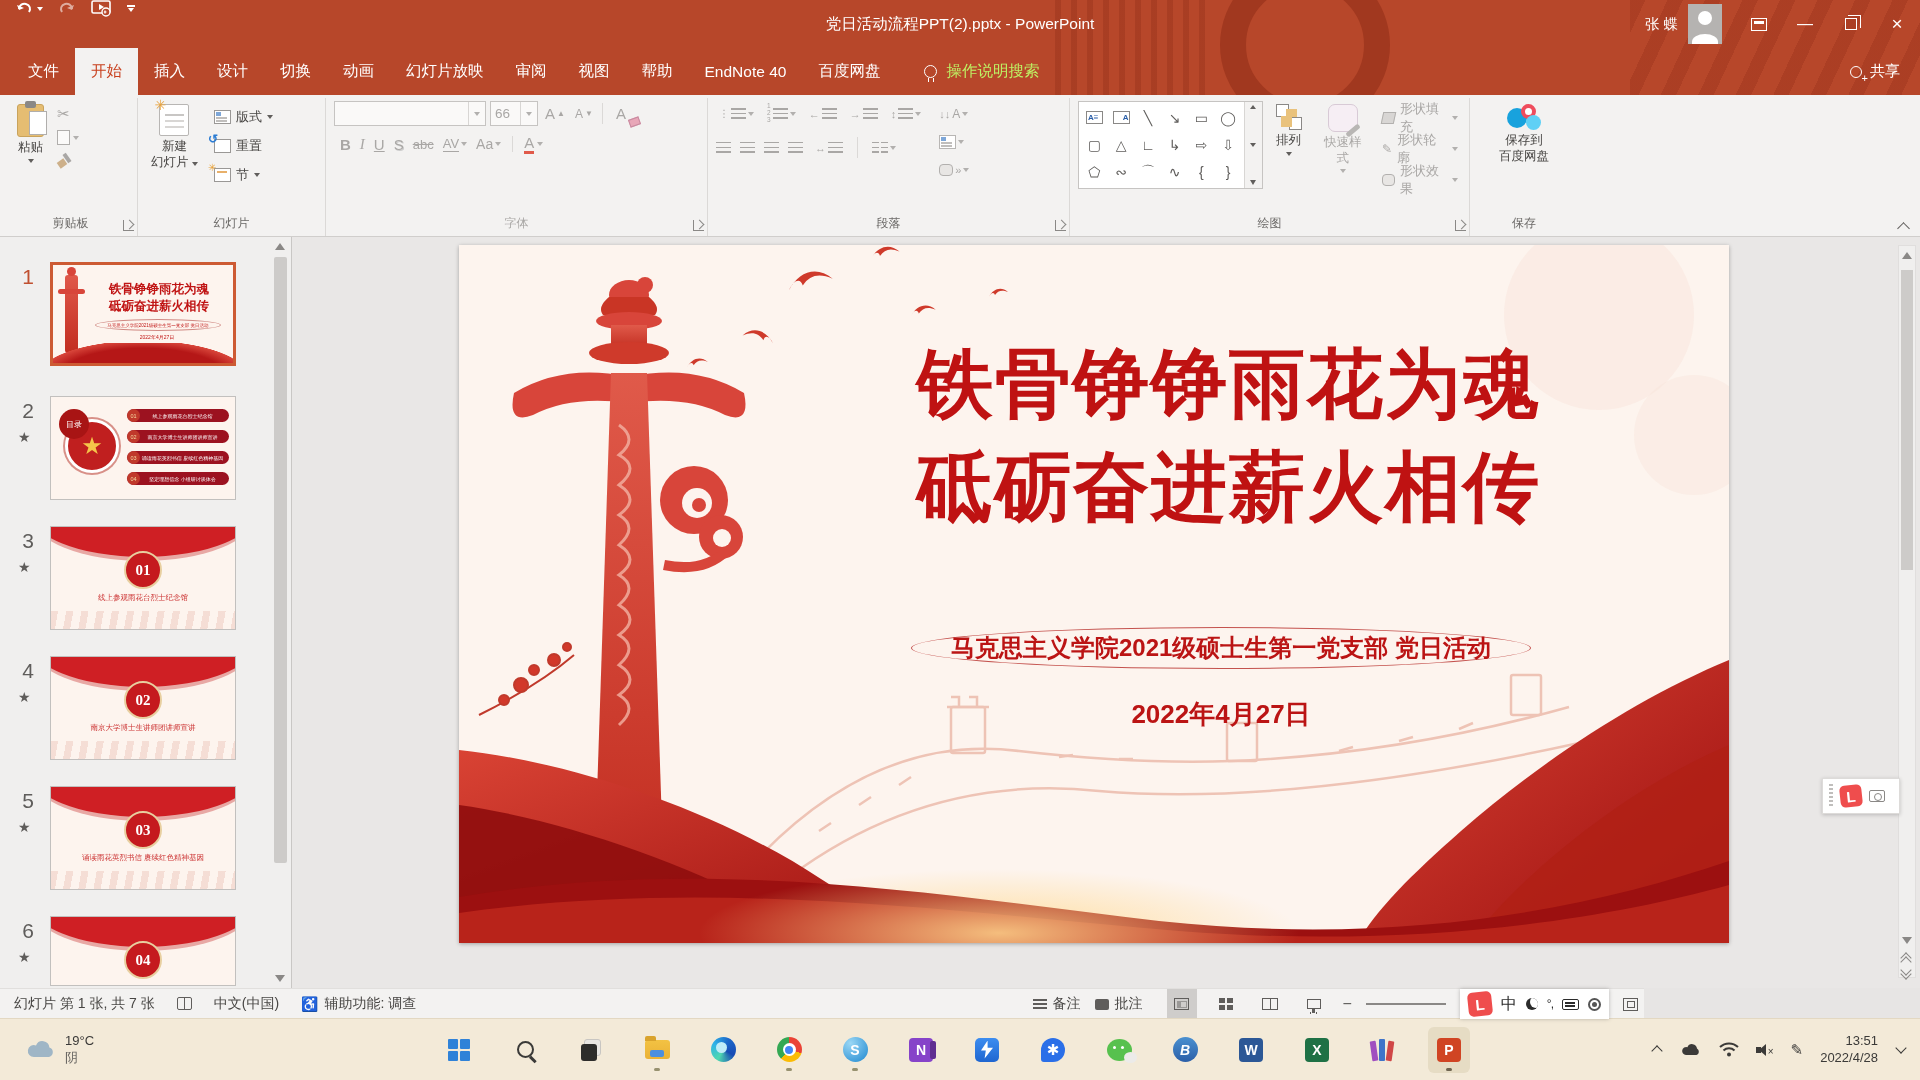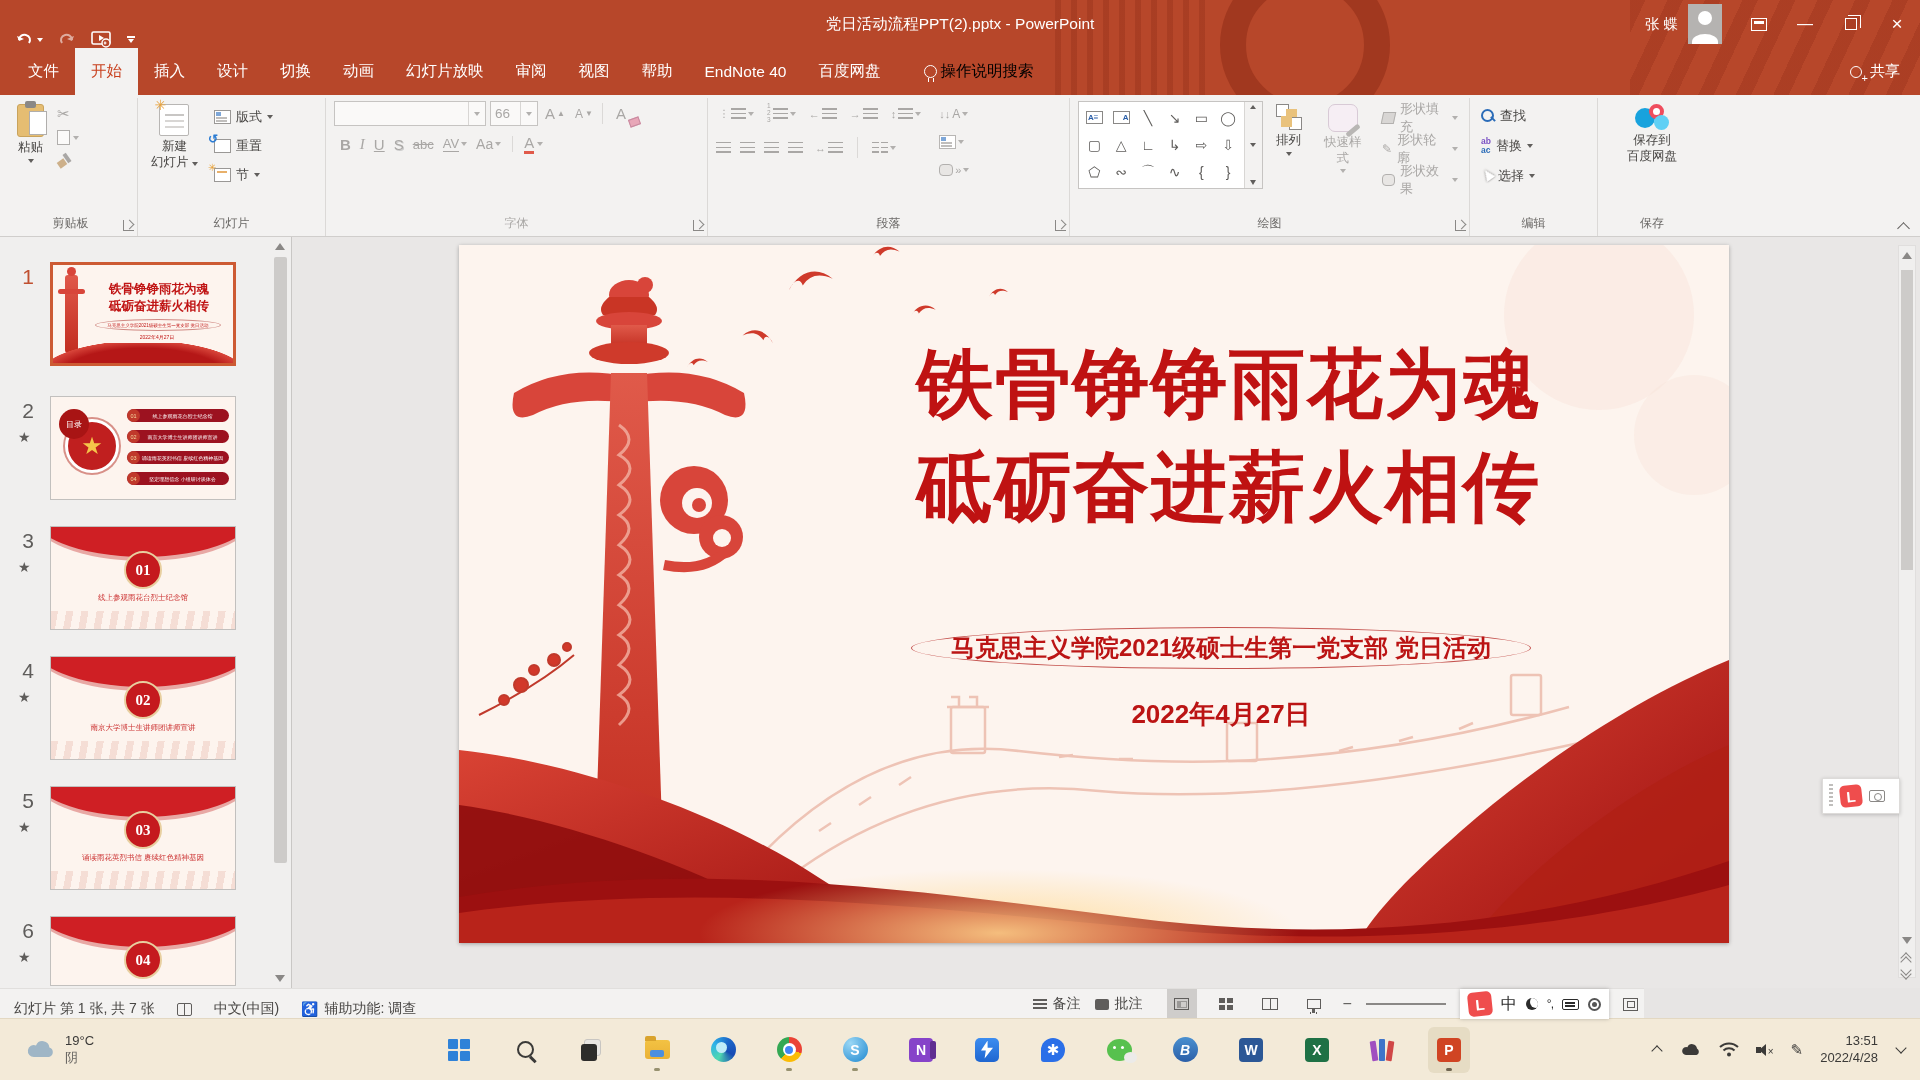--- a/index.html
+++ b/index.html
@@ -4,40 +4,40 @@
 <style>
 *{margin:0;padding:0;box-sizing:border-box}
 html,body{width:1920px;height:1080px}
 body{position:relative;overflow:hidden;background:#e7e5e4;font-family:"Liberation Sans",sans-serif;-webkit-font-smoothing:antialiased}
 
 
 .chrome{position:absolute;top:0;left:0;width:1920px;height:95px;background:#b7472a;overflow:hidden}
 .deco1{position:absolute;left:1055px;top:0;width:150px;height:95px;background:repeating-linear-gradient(90deg,rgba(120,30,12,.45) 0 6px,transparent 6px 16px);opacity:.5}
 .deco2{position:absolute;left:1220px;top:-40px;width:170px;height:170px;border-radius:50%;border:26px solid rgba(120,30,12,.35)}
 .deco3{position:absolute;left:1630px;top:0;width:290px;height:95px;background:repeating-linear-gradient(115deg,rgba(130,32,14,.4) 0 14px,transparent 14px 34px);opacity:.55}
-.titlebar{position:absolute;top:0;left:0;width:1920px;height:48px;display:flex;align-items:flex-end;color:#fff}
+.titlebar{position:absolute;top:0;left:0;width:1920px;height:48px;display:flex;align-items:flex-start;color:#fff}
 .qat{display:flex;align-items:center;gap:16px;margin-left:16px;z-index:3}
 .qi{display:flex;align-items:center;gap:3px;color:#fff;font-size:17px}
 .qi svg{display:block}
 .tb-title{position:absolute;left:0;right:0;top:0;height:48px;display:flex;align-items:center;justify-content:center;font-size:15.5px;color:#fff;pointer-events:none;z-index:2}
 .tb-right{position:absolute;right:0;top:0;height:48px;display:flex;align-items:center;z-index:3}
 .username{font-size:14.5px;margin-right:10px}
 .avatar{width:34px;height:40px;background:#b5b3b1;position:relative;overflow:hidden;margin-right:14px}
 .avatar i{position:absolute;left:50%;top:7px;width:14px;height:14px;margin-left:-7px;border-radius:50%;background:#fff}
 .avatar b{position:absolute;left:50%;bottom:-6px;width:26px;height:16px;margin-left:-13px;border-radius:50% 50% 0 0;background:#fff}
 .winbtn{width:46px;height:48px;display:flex;align-items:center;justify-content:center;color:#fff;font-size:16px}
 .ricoopt{width:16px;height:13px;border:1.5px solid #fff;position:relative}
 .ricoopt:before{content:"";position:absolute;left:2px;right:2px;top:2px;height:3px;background:#fff}
 .restore{width:12px;height:12px;border:1.5px solid #fff;position:relative;background:transparent}
 .restore:before{content:"";position:absolute;left:2px;top:-4px;width:12px;height:12px;border:1.5px solid #fff;border-bottom:none;border-left:none}
 
 .tabs{position:absolute;top:48px;left:0;width:1920px;height:47px;display:flex;align-items:stretch;padding-left:12px;z-index:3}
 .tab{display:flex;align-items:center;padding:0 16px;font-size:15.5px;color:#fff;white-space:nowrap}
 .tab.active{background:#f3f2f1;color:#c8401e}
-.searchcue{display:flex;align-items:center;gap:3px;margin-left:28px;color:#000000;font-size:15.5px}
+.searchcue{display:flex;align-items:center;gap:9px;margin-left:28px;color:#bef264;font-size:15.5px}
 .bulb{width:13px;height:13px;border:1.5px solid #fff;border-radius:50%;position:relative}
 .bulb:after{content:"";position:absolute;left:3px;bottom:-5px;width:4px;height:4px;border-left:1.5px solid #fff;border-right:1.5px solid #fff}
 .share{position:absolute;right:12px;top:48px;height:47px;display:flex;align-items:center;gap:8px;color:#fff;font-size:15px;z-index:4;padding:0 8px}
 .person{width:12px;height:12px;border:1.5px solid #fff;border-radius:50%;position:relative}
 .person:after{content:"+";position:absolute;right:-7px;bottom:-7px;font-size:11px;color:#fff}
 
 
 .ribbon{position:absolute;top:95px;left:0;width:1920px;height:142px;background:#f3f2f1;border-bottom:1px solid #d0cecc;display:flex;align-items:stretch;padding:3px 0 0 4px}
 .rgroup{position:relative;padding:3px 8px 24px;border-right:1px solid #dbd9d7;display:flex;align-items:flex-start;gap:8px}
 .glabel{position:absolute;left:0;right:0;bottom:4px;text-align:center;font-size:12px;color:#6b6967;white-space:nowrap}
@@ -161,21 +161,21 @@
 .chev.up:before{top:0;transform:rotate(-135deg)}.chev.up:after{top:4px;transform:rotate(-135deg)}
 .chev.dn:before{top:0;transform:rotate(45deg)}.chev.dn:after{top:-4px;transform:rotate(45deg)}
 
 .miniime{position:absolute;left:1822px;top:778px;width:78px;height:36px;background:#fff;border:1px solid #dddbd9;box-shadow:0 1px 4px rgba(0,0,0,.2);display:flex;align-items:center;gap:7px;padding:0 6px;z-index:9}
 .handle{width:4px;height:24px;background:repeating-linear-gradient(#c0bebc 0 2px,transparent 2px 4px)}
 .Llogo{width:22px;height:22px;border-radius:5px;background:#ef4d4d;color:#fff;font-weight:bold;font-size:15px;display:flex;align-items:center;justify-content:center;transform:rotate(-6deg)}
 .cam{width:16px;height:12px;border:1.5px solid #8a8886;border-radius:2px;position:relative}
 .cam:before{content:"";position:absolute;left:4px;top:1.5px;width:6px;height:6px;border:1.5px solid #8a8886;border-radius:50%}
 
 
-.statusbar{position:absolute;left:0;top:988px;width:1644px;height:30px;background:#f3f2f1;border-top:1px solid #e1dfdd;display:flex;align-items:flex-end;font-size:14px;color:#484644}
+.statusbar{position:absolute;left:0;top:988px;width:1644px;height:30px;background:#f3f2f1;border-top:1px solid #e1dfdd;display:flex;align-items:center;font-size:14px;color:#484644}
 .sleft{display:flex;align-items:center;gap:22px;margin-left:14px}
 .book{width:15px;height:13px;border:1.5px solid #605e5c;border-radius:2px;position:relative}
 .book:before{content:"";position:absolute;left:6px;top:0;bottom:0;width:1.5px;background:#605e5c}
 .sright{position:absolute;right:6px;top:0;height:30px;display:flex;align-items:center;gap:14px}
 .vbtn{width:30px;height:30px;display:flex;align-items:center;justify-content:center;color:#5f5d5b}
 .vbtn.on{background:#cfcdcb}
 .nv{width:15px;height:12px;border:1.5px solid #5f5d5b;position:relative}
 .nv:before{content:"";position:absolute;left:1.5px;top:1.5px;width:4px;height:7px;background:#9a9896}
 .nv:after{content:"";position:absolute;right:1.5px;top:1.5px;width:5px;height:5px;border:1px solid #9a9896}
 .sorter{width:14px;height:12px;background:conic-gradient(#5f5d5b 0 0) left top/6px 5px no-repeat,conic-gradient(#5f5d5b 0 0) right top/6px 5px no-repeat,conic-gradient(#5f5d5b 0 0) left bottom/6px 5px no-repeat,conic-gradient(#5f5d5b 0 0) right bottom/6px 5px no-repeat}
@@ -532,39 +532,20 @@
       <span class="smbtn">
           <span class="shpico e"></span>
           <span>形状效果</span>
           <i class="dd ddl"></i>
         </span>
     </div>
     <span class="glabel">绘图</span>
     <span class="dl"></span>
   </div>
 
-  <div class="rgroup" style="width:128px">
-    <div class="col" style="gap:3px;padding-top:1px">
-      <span class="smbtn">
-          <span class="mag"></span>
-          <span>查找</span>
-        </span>
-      <span class="smbtn">
-          <span class="abac">ab<br><span>ac</span></span>
-          <span>替换</span>
-          <i class="dd"></i>
-        </span>
-      <span class="smbtn">
-          <span class="cursor"></span>
-          <span>选择</span>
-          <i class="dd"></i>
-        </span>
-    </div>
-    <span class="glabel">编辑</span>
-  </div>
 
   <div class="rgroup" style="width:108px;border-right:none">
     <div class="bigbtn" style="margin:0 auto">
       <span class="baidu">
           <i></i>
           <i></i>
           <i></i>
         </span>
       <span><span>保存到</span><br><span>百度网盘</span></span>
     </div>

